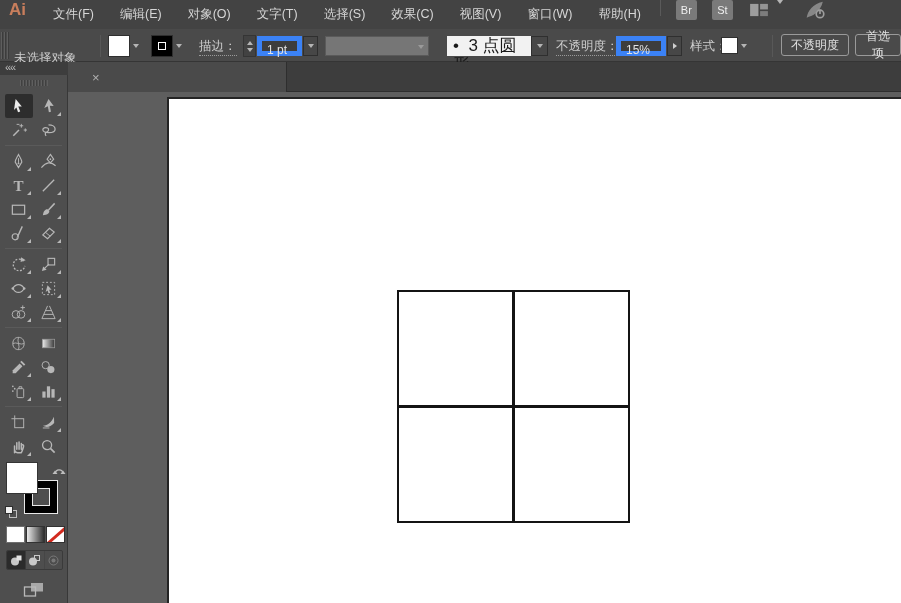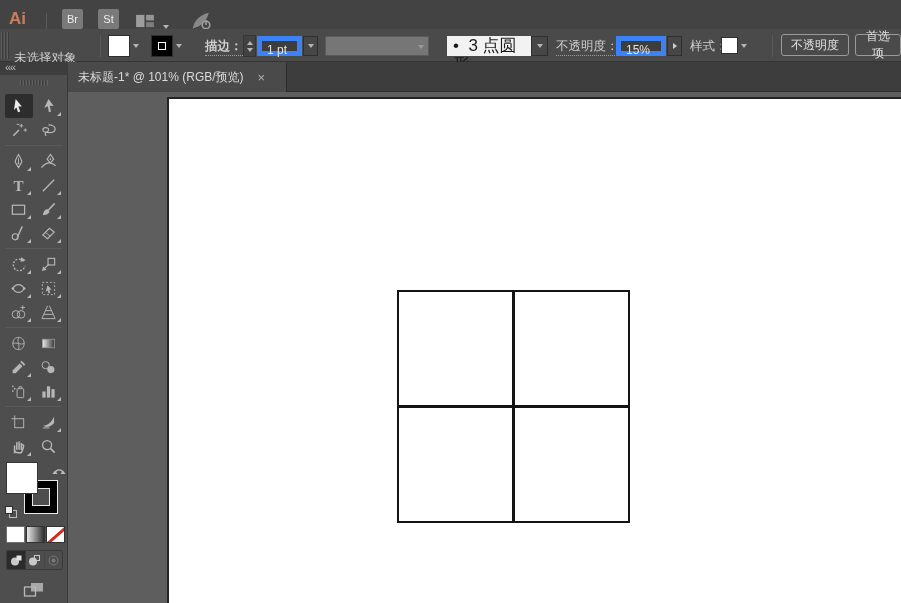--- a/index.html
+++ b/index.html
@@ -1,20 +1,20 @@
 <!DOCTYPE html>
 <html><head>
 <meta charset="utf-8">
 <style>
   * { margin:0; padding:0; box-sizing:border-box; }
   html,body { width:901px; height:603px; overflow:hidden; }
   body { font-family:"Liberation Sans","DejaVu Sans",sans-serif; background:#434343; position:relative; color:#d2d2d2; }
 
   
-  .menubar { position:absolute; left:0; top:0; width:901px; height:29px; background:#434343; display:flex; align-items:flex-end; }
+  .menubar { position:absolute; left:0; top:0; width:901px; height:29px; background:#434343; display:flex; align-items:flex-start; }
   .ai-logo { font-weight:bold; font-size:17px; color:#c97e5c; margin:0 14px 0 9px; letter-spacing:0; }
   .menu-item { font-size:12.5px; color:#d6d6d6; padding:0 13px; height:29px; line-height:29px; cursor:default; }
   .appbar-sep { width:1px; height:16px; background:#5a5a5a; margin-left:6px; }
   .appbar-btn { width:21px; height:20px; background:#7a7a7a; color:#efefef; font-size:11px; border-radius:2px;
                 display:flex; align-items:center; justify-content:center; margin-left:15px; }
   .appbar-icon { width:20px; height:18px; color:#9d9d9d; margin-left:16px; }
   .chev { display:inline-block; width:0; height:0; border-left:3.5px solid transparent; border-right:3.5px solid transparent; border-top:4px solid #b5b5b5; }
   .menubar .chev { margin-left:8px; }
 
   
@@ -97,20 +97,31 @@
               border-left:2px solid #242424; border-top:2px solid #242424; }
   .sq-grid { position:absolute; left:228px; top:191px; width:233px; height:233px; border:2px solid #141414; }
   .sq-grid .vline { position:absolute; top:0; bottom:0; left:calc(50% - 1.25px); width:2.5px; background:#141414; }
   .sq-grid .hline { position:absolute; left:0; right:0; top:calc(50% - 1.5px); height:3px; background:#141414; }
 </style>
 </head>
 <body>
 
 <div class="menubar">
   <span class="ai-logo">Ai</span>
+  <div id="menu-items" style="display:flex;">
+      <span class="menu-item">文件(F)</span>
+      <span class="menu-item">编辑(E)</span>
+      <span class="menu-item">对象(O)</span>
+      <span class="menu-item">文字(T)</span>
+      <span class="menu-item">选择(S)</span>
+      <span class="menu-item">效果(C)</span>
+      <span class="menu-item">视图(V)</span>
+      <span class="menu-item">窗口(W)</span>
+      <span class="menu-item">帮助(H)</span>
+    </div>
   <div class="appbar-sep"></div>
   <div class="appbar-btn">Br</div>
   <div class="appbar-btn">St</div>
   <div class="appbar-icon">
     <svg viewBox="0 0 18 18">
         <rect x="1" y="3.5" width="7.5" height="11" fill="currentColor"></rect>
         <rect x="10" y="3.5" width="7" height="5" fill="currentColor" opacity="0.9"></rect>
         <rect x="10" y="10" width="7" height="4.5" fill="currentColor" opacity="0.65"></rect>
       </svg>
   </div>
@@ -129,21 +140,21 @@
   <span class="cb-text" style="left:14px;margin-top:12px;">未选择对象</span>
   <div class="vsep" style="left:100px;"></div>
 
   <div class="swatch" style="left:109px;"></div>
   <span class="chev cb-chev" style="left:133px;"></span>
   <div class="swatch-stroke" style="left:152px;">
       <div class="hole"></div>
     </div>
   <span class="chev cb-chev" style="left:176px;"></span>
 
-  <span class="cb-text cb-link" style="left:205px;font-weight:bold;">描边：</span>
+  <span class="cb-text cb-link" style="left:199px;">描边：</span>
   <div class="stepper" style="left:243px;">
       <span class="up"></span>
       <span class="dn"></span>
     </div>
   <div class="field" style="left:257px; width:45px;">1 pt</div>
   <div class="dd-btn" style="left:303px;">
       <span class="chev"></span>
     </div>
 
   <div class="profile-dd" style="left:325px;">
@@ -169,21 +180,20 @@
   <button class="cb-button" style="left:781px;">不透明度</button>
   <button class="cb-button" style="left:855px;">首选项</button>
 </div>
 
 <div class="tabstrip">
   <div class="panel-collapse">««</div>
   <div class="panel-top">
       <div class="panel-handle"></div>
     </div>
   <div class="doc-tab">
-    <span class="title">未标题-1* @ 101% (RGB/预览)</span>
     <span class="close">×</span>
   </div>
 </div>
 
 <div class="toolspanel">
   <div class="tools-grid" id="tools-grid">
       <div class="tool-group">
         <button class="tool selected">
           <svg viewBox="0 0 18 18">
             <polygon points="6,1 12.5,9 8.8,9 10.8,14.2 8.5,15 6.8,10 4.2,12.6" fill="currentColor"></polygon>

